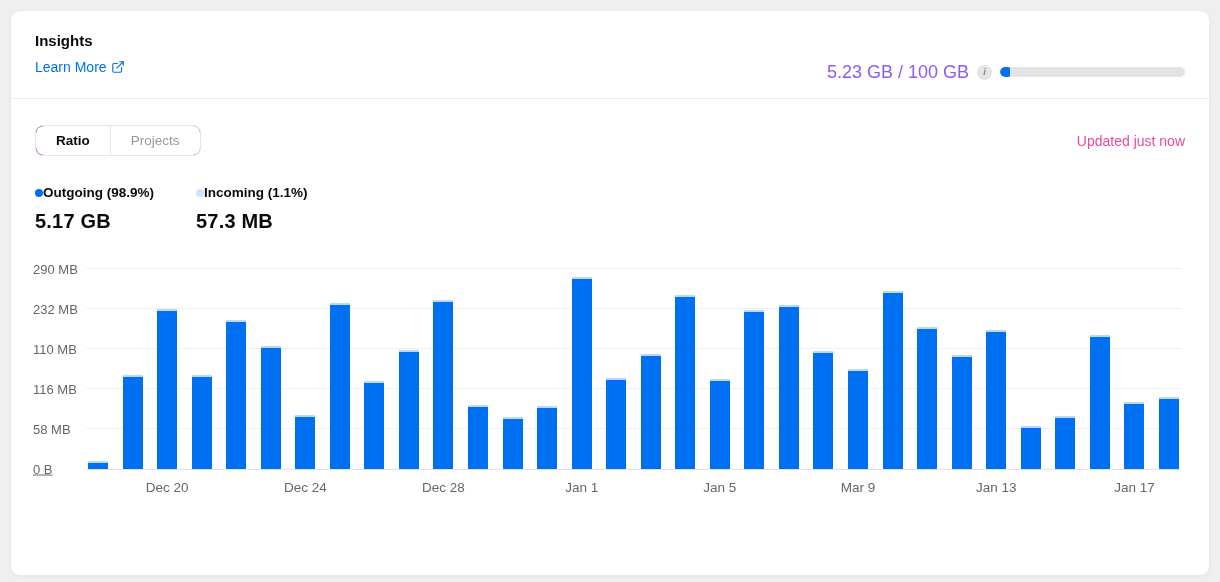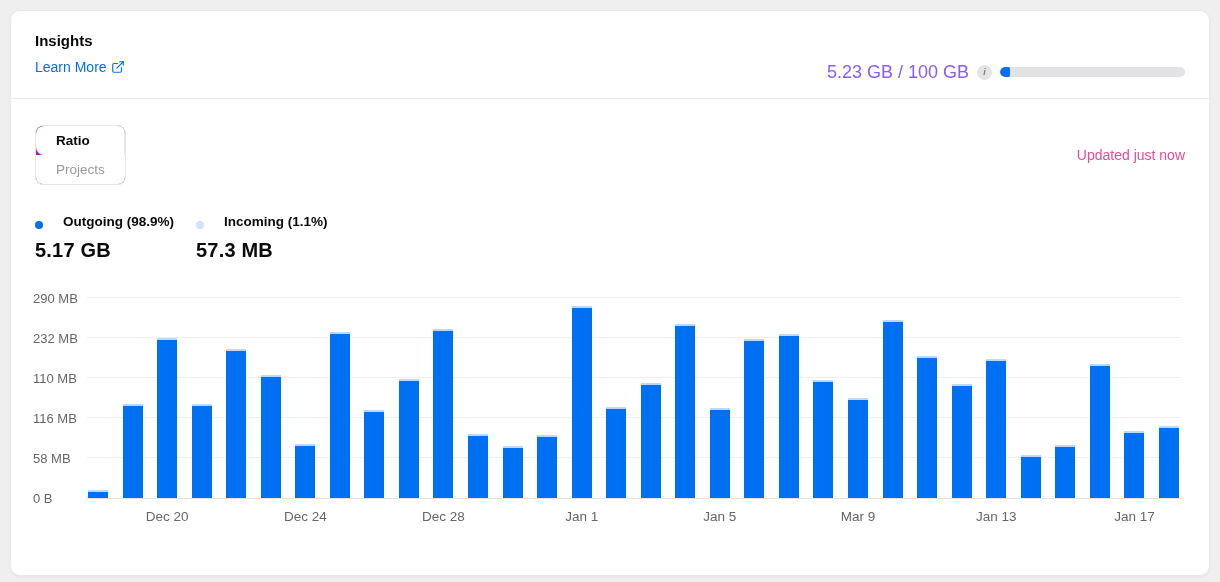--- a/index.html
+++ b/index.html
@@ -56,36 +56,36 @@
     cursor:pointer;
   }
   .chev svg { display:block; }
   .insights-label { font-size:14px; font-weight:700; color:#0a0a0a; }
   
   .chart-section { padding:26px 24px 0 24px; position:relative; }
   .tabs-row { display:flex; justify-content:space-between; align-items:center; }
   .tabs {
     display:inline-flex;
     border:1px solid #e6e6e6; border-radius:8px;
-    background:#a21caf; overflow:hidden;flex-direction:column;
+    background:#a21caf; overflow:hidden;
   }
   .tab {
     padding:7px 20px; font-size:13.5px; color:#999;
     cursor:pointer; background:#fff;
   }
   .tab.active {
     color:#0a0a0a; font-weight:700;
     border-right:1px solid #e6e6e6;
     border-radius:8px 0 0 8px;
   }
   .updated { font-size:14px; color:#ec4899; }
   
   .legend-row { display:flex; margin-top:29px; }
   .legend-col { width:161px; }
-  .legend-item { display:flex; align-items:flex-end; gap:20px; }
+  .legend-item { display:flex; align-items:center; gap:0; }
   .dot { width:8px; height:8px; border-radius:50%; flex:none; }
   .legend-label { font-size:13.5px; font-weight:700; color:#0a0a0a; }
   .legend-value { margin-top:10px; font-size:20px; font-weight:700; color:#0a0a0a; letter-spacing:.2px; }
   
   .chart { position:relative; margin-top:37px; margin-left:51px; margin-right:4px; }
   .plot { position:relative; height:200px; border-bottom:1px solid #e3e3e3; }
   .gridline { position:absolute; left:0; right:0; height:1px; background:#f0f0f0; }
   .ylabel {
     position:absolute; left:-53px; width:50px;
     font-size:13px; color:#666;
@@ -167,21 +167,21 @@
           <div class="gridline" style="bottom: 200px;"></div>
           <div class="ylabel" style="bottom: 200px;">290 MB</div>
           <div class="gridline" style="bottom: 160px;"></div>
           <div class="ylabel" style="bottom: 160px;">232 MB</div>
           <div class="gridline" style="bottom: 120px;"></div>
           <div class="ylabel" style="bottom: 120px;">110 MB</div>
           <div class="gridline" style="bottom: 80px;"></div>
           <div class="ylabel" style="bottom: 80px;">116 MB</div>
           <div class="gridline" style="bottom: 40px;"></div>
           <div class="ylabel" style="bottom: 40px;">58 MB</div>
-          <div class="ylabel" style="bottom: 0px;">0 B</div>
+          <div class="ylabel" style="bottom: 0px; text-decoration: underline;">0 B</div>
           <div class="bars">
             <div class="bar" style="height: 8px;">
               <div class="cap" style="background: rgb(188, 216, 251);"></div>
               <div class="out" style="background: rgb(0, 112, 243);"></div>
             </div>
             <div class="bar" style="height: 94px;">
               <div class="cap" style="background: rgb(188, 216, 251);"></div>
               <div class="out" style="background: rgb(0, 112, 243);"></div>
             </div>
             <div class="bar" style="height: 160px;">

